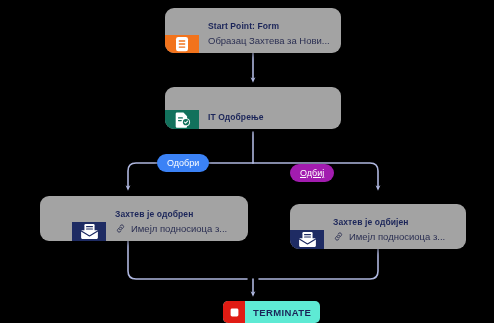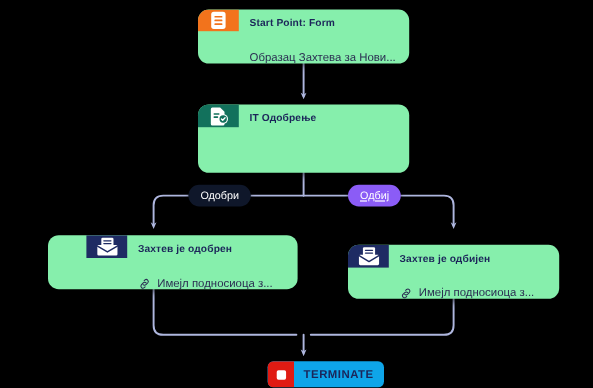--- a/index.html
+++ b/index.html
@@ -6,73 +6,73 @@
   body{
     width:494px;height:323px;overflow:hidden;position:relative;
     font-family:"Liberation Sans","DejaVu Sans",sans-serif;
     background:#000000;
   }
   #canvas{position:absolute;inset:0;background:#000000;}
   #edges{position:absolute;left:0;top:0;width:494px;height:323px;}
 
   
   .node{
-    position:absolute;display:flex;align-items:flex-start;
-    background:#86efac;border-radius:9px;
+    position:absolute;display:flex;align-items:flex-end;
+    background:#a3a3a3;border-radius:9px;
     box-shadow:0 2px 5px rgba(0,0,0,.55);
     overflow:hidden;
   }
   .node-icon{
     width:34px;flex:0 0 34px;display:flex;align-items:center;justify-content:center;
   }
   .node-body{
     flex:1 1 auto;display:flex;flex-direction:column;justify-content:center;
     padding:5px 9px 6px 9px;min-width:0;
   }
   .node-title{
     font-size:8.5px;font-weight:bold;color:#1b2559;letter-spacing:.1px;
     white-space:nowrap;overflow:hidden;text-overflow:ellipsis;line-height:12px;
   }
   .node-sub{
-    display:flex;align-items:center;gap:5px;margin-top:17px;
+    display:flex;align-items:center;gap:5px;margin-top:2px;
     font-size:9.5px;color:#2b2f52;line-height:13px;
     white-space:nowrap;overflow:hidden;
   }
   .node-sub .sub-text{
     overflow:hidden;text-overflow:ellipsis;white-space:nowrap;
   }
   .sub-ico{flex:0 0 auto;display:block;}
 
   
   #node-start{left:165px;top:8px;width:176px;height:45px;}
   #node-start .node-icon{background:#f2731c;}
 
-  #node-approval{left:165px;top:87px;width:176px;height:57px;}
+  #node-approval{left:165px;top:87px;width:176px;height:42px;}
   #node-approval .node-icon{background:#12715c;}
 
   #node-approved{left:40px;top:196px;width:176px;height:45px;padding-left:32px;}
   #node-approved .node-icon{background:#1e2b63;}
 
   #node-rejected{left:290px;top:204px;width:176px;height:45px;}
   #node-rejected .node-icon{background:#1e2b63;}
 
   
   .pill{
     position:absolute;display:flex;align-items:center;justify-content:center;
     height:18px;padding:0 10px;border-radius:10px;
     font-size:9px;color:#ffffff;white-space:nowrap;
     box-shadow:0 1px 3px rgba(0,0,0,.5);
   }
-  #pill-approve{left:157px;top:154px;background:#0f172a;}
-  #pill-reject{left:290px;top:154px;background:#8b5cf6;text-decoration:underline;}
+  #pill-approve{left:157px;top:154px;background:#3b82f6;}
+  #pill-reject{left:290px;top:164px;background:#a21caf;text-decoration:underline;}
 
   
   #node-terminate{
     position:absolute;left:223px;top:301px;height:22px;
-    display:flex;align-items:center;background:#0ea5e9;border-radius:5px;
+    display:flex;align-items:center;background:#5eead4;border-radius:5px;
     box-shadow:0 2px 4px rgba(0,0,0,.55);overflow:hidden;
   }
   #node-terminate .term-icon{
     width:22px;height:22px;flex:0 0 22px;background:#e01b13;
     display:flex;align-items:center;justify-content:center;
   }
   #node-terminate .term-label{
     padding:0 9px 0 8px;font-size:9.5px;font-weight:bold;letter-spacing:.4px;
     color:#1b2559;
   }

